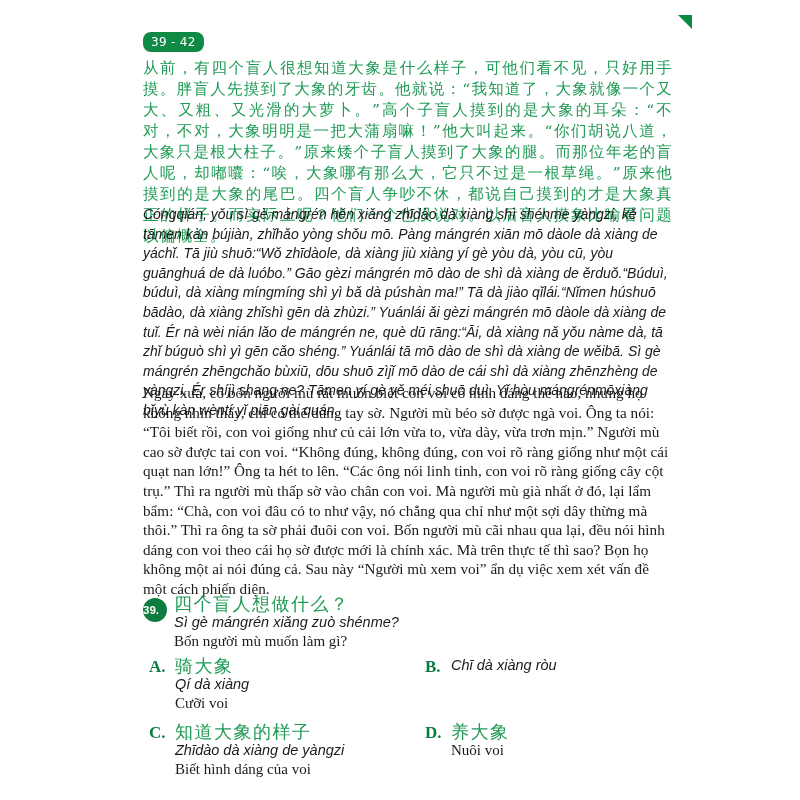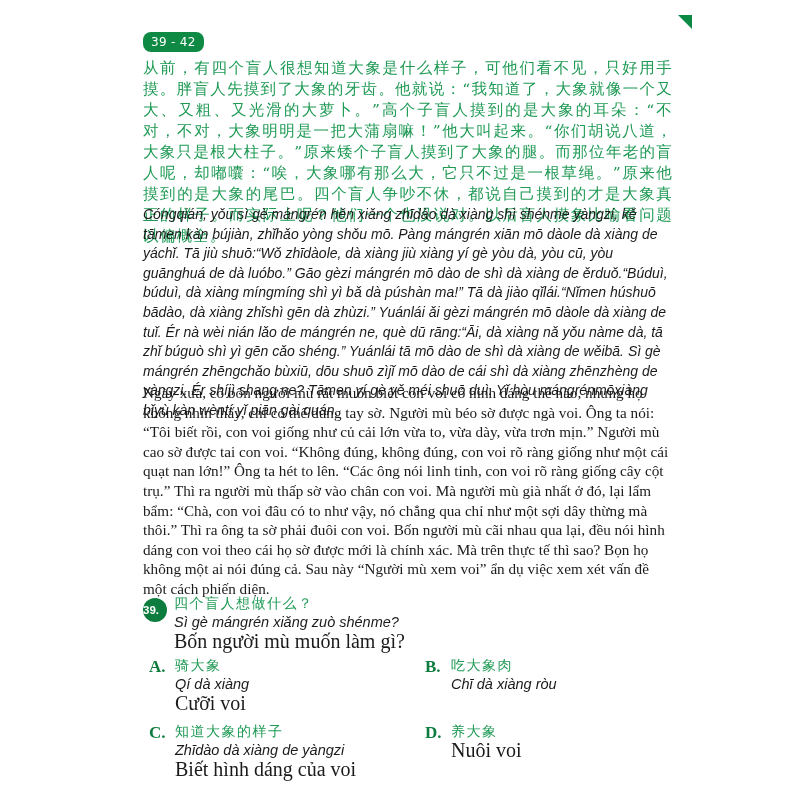--- a/index.html
+++ b/index.html
@@ -101,37 +101,37 @@
     .q-text {
       position: absolute;
       left: 31px;
       top: 0;
       width: 500px;
     }
     .line-cn {
       display: block;
       color: #1f9a55;
       font-family: "DejaVu Serif", serif;
-      font-size: 14px;
+      font-size: 18px;
       line-height: 19px;
       letter-spacing: 1.5px;
     }
     .line-py {
       display: block;
       color: #1a1a1a;
       font-family: "Liberation Sans", sans-serif;
       font-style: italic;
       font-size: 14.5px;
       line-height: 19px;
     }
     .line-vi {
       display: block;
       color: #1a1a1a;
       font-family: "Liberation Serif", serif;
-      font-size: 20px;
+      font-size: 15px;
       line-height: 19px;
     }
     .options {
       position: absolute;
       left: 0;
       top: 656px;
       width: 530px;
       height: 130px;
     }
     .option {
@@ -191,21 +191,20 @@
       <div class="opt-body">
         <span class="line-cn">骑大象</span>
         <span class="line-py">Qí dà xiàng</span>
         <span class="line-vi">Cưỡi voi</span>
       </div>
     </div>
 
     <div class="option opt-b">
       <span class="opt-letter">B.</span>
       <div class="opt-body">
-        <span class="line-cn">吃大象肉</span>
         <span class="line-py">Chī dà xiàng ròu</span>
       </div>
     </div>
 
     <div class="option opt-c">
       <span class="opt-letter">C.</span>
       <div class="opt-body">
         <span class="line-cn">知道大象的样子</span>
         <span class="line-py">Zhīdào dà xiàng de yàngzi</span>
         <span class="line-vi">Biết hình dáng của voi</span>

